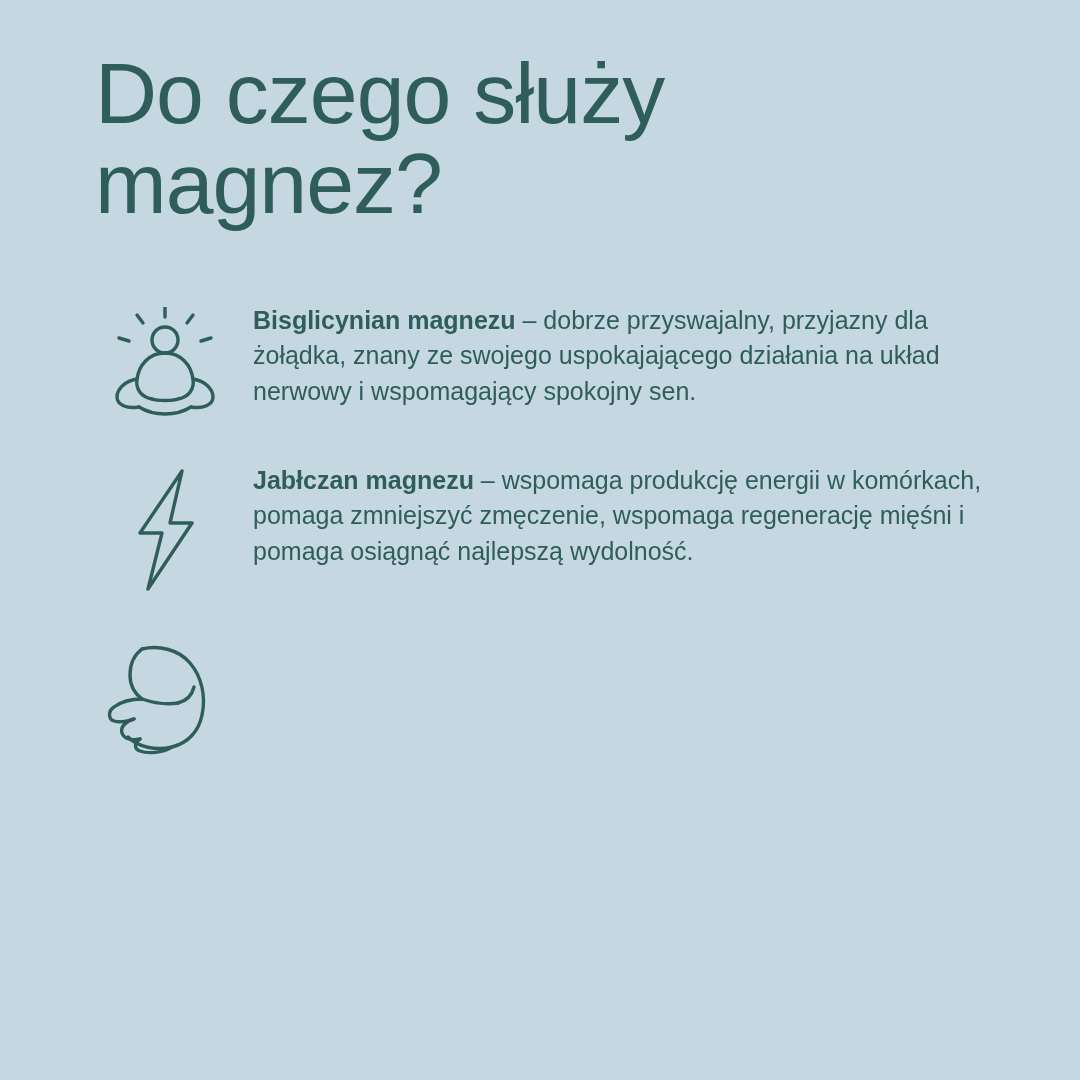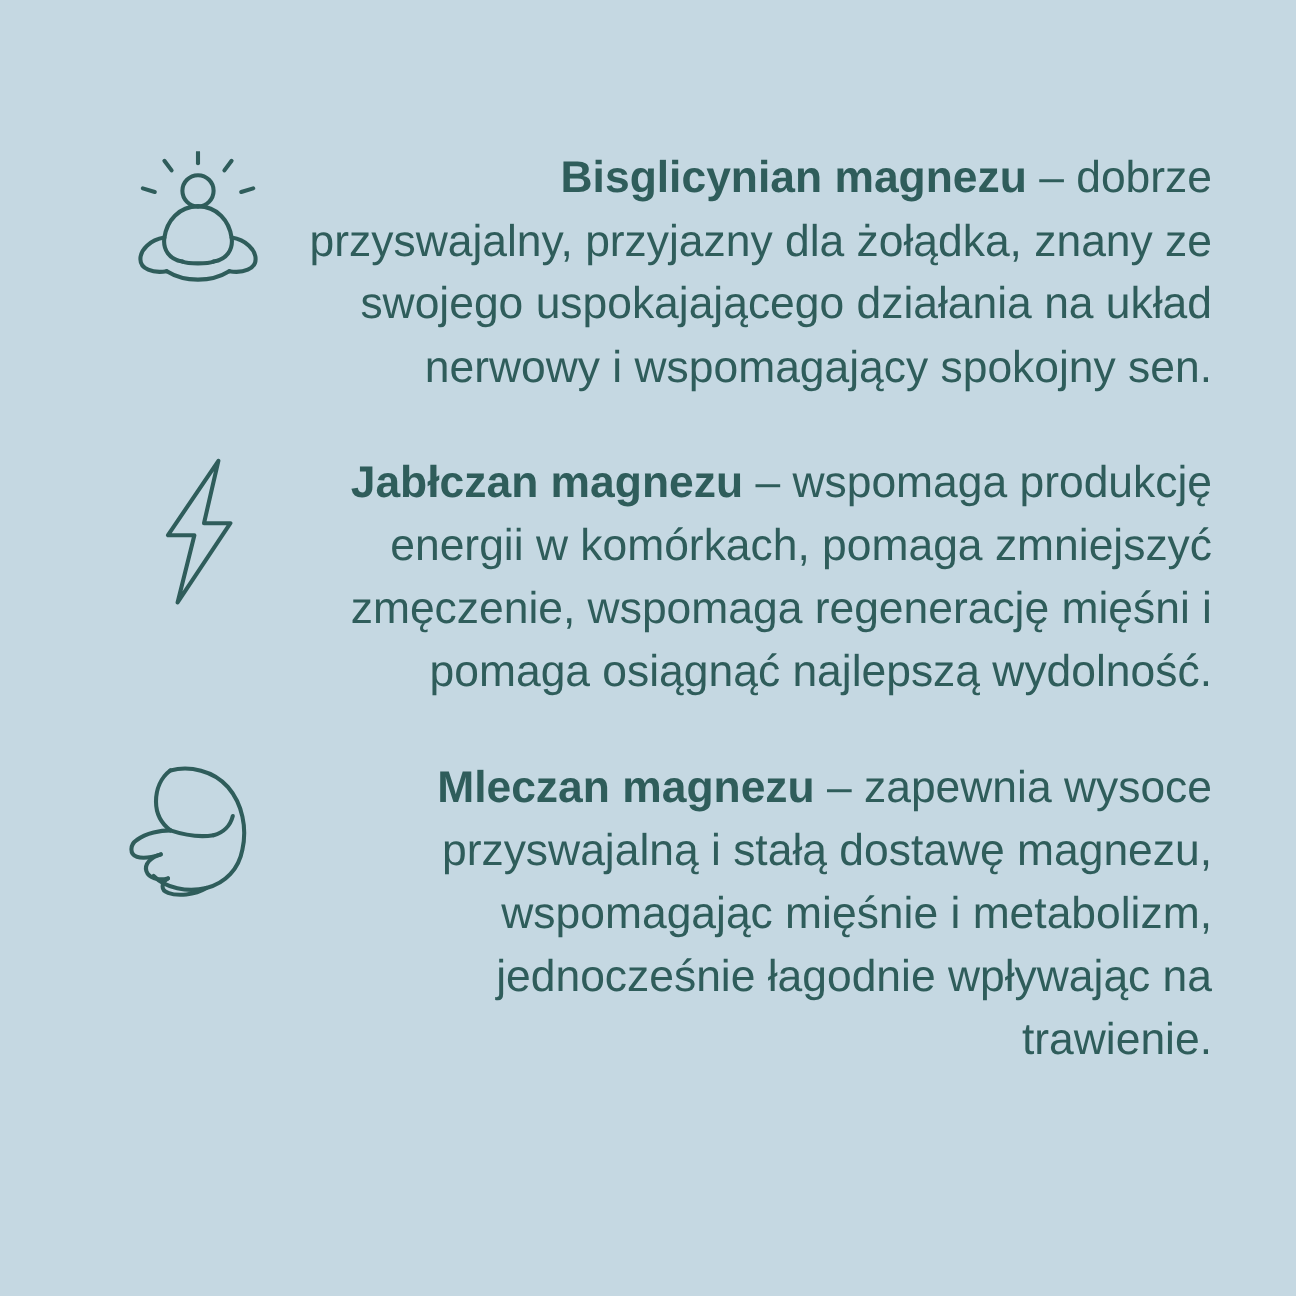--- a/index.html
+++ b/index.html
@@ -45,43 +45,44 @@
   .icon-wrap {
     flex: 0 0 140px;
     width: 140px;
     display: flex;
     justify-content: center;
     align-items: center;
     padding-top: 6px;
   }
   .item-text {
     flex: 1 1 auto;
-    font-size: 37px;
+    font-size: 25px;
     line-height: 1.42;
     color: #2f5d5b;
     padding-top: 2px;
-    text-align: right;
   }
   .item-text .lead {
     font-weight: bold;
   }
   .item.italic .item-text {
   }
   svg {
     display: block;
   }
   .s-meditate { width: 120px; height: 112px; }
   .s-bolt { width: 90px; height: 126px; }
   .s-muscle { width: 122px; height: 116px; }
 </style>
 </head>
 <body>
 
 <div class="page">
 
+  <h1 class="title">Do czego służy
+magnez?</h1>
 
   <div class="items">
 
     <div class="item">
       <div class="icon-wrap">
         <svg class="s-meditate" viewBox="0 0 120 112" fill="none" stroke="#2f5d5b" stroke-width="3.4" stroke-linecap="round" stroke-linejoin="round">
           <circle cx="60" cy="33" r="13"></circle>
           <path d="M60 10 L60 0.5"></path>
           <path d="M38 16 L32 8"></path>
           <path d="M82 16 L88 8"></path>
@@ -116,19 +117,16 @@
         <svg class="s-muscle" viewBox="0 0 122 116" fill="none" stroke="#2f5d5b" stroke-width="3.4" stroke-linecap="round" stroke-linejoin="round">
           <path d="M38 8 C54 4 74 8 86 22 C98 36 102 56 98 74 C95 90 84 102 68 106 C52 110 34 106 24 96"></path>
           <path d="M38 8 C30 14 26 24 26 34 C26 44 30 52 38 58"></path>
           <path d="M38 58 C30 58 18 60 10 66 C4 70 4 78 10 80 C16 82 24 80 30 78"></path>
           <path d="M30 78 C22 80 16 86 18 92 C20 98 28 100 36 98"></path>
           <path d="M36 98 C30 102 30 108 36 110 C44 113 58 112 68 106"></path>
           <path d="M38 58 C50 62 62 64 74 62"></path>
           <path d="M74 62 C82 60 88 54 90 46"></path>
         </svg>
       </div>
-      <div class="item-text">
-        <span class="lead">Mleczan magnezu</span><span> – zapewnia wysoce przyswajalną i stałą dostawę magnezu, wspomagając mięśnie i metabolizm, jednocześnie łagodnie wpływając na trawienie.</span>
-      </div>
     </div>
 
   </div>
 </div>
 
 </body></html>

